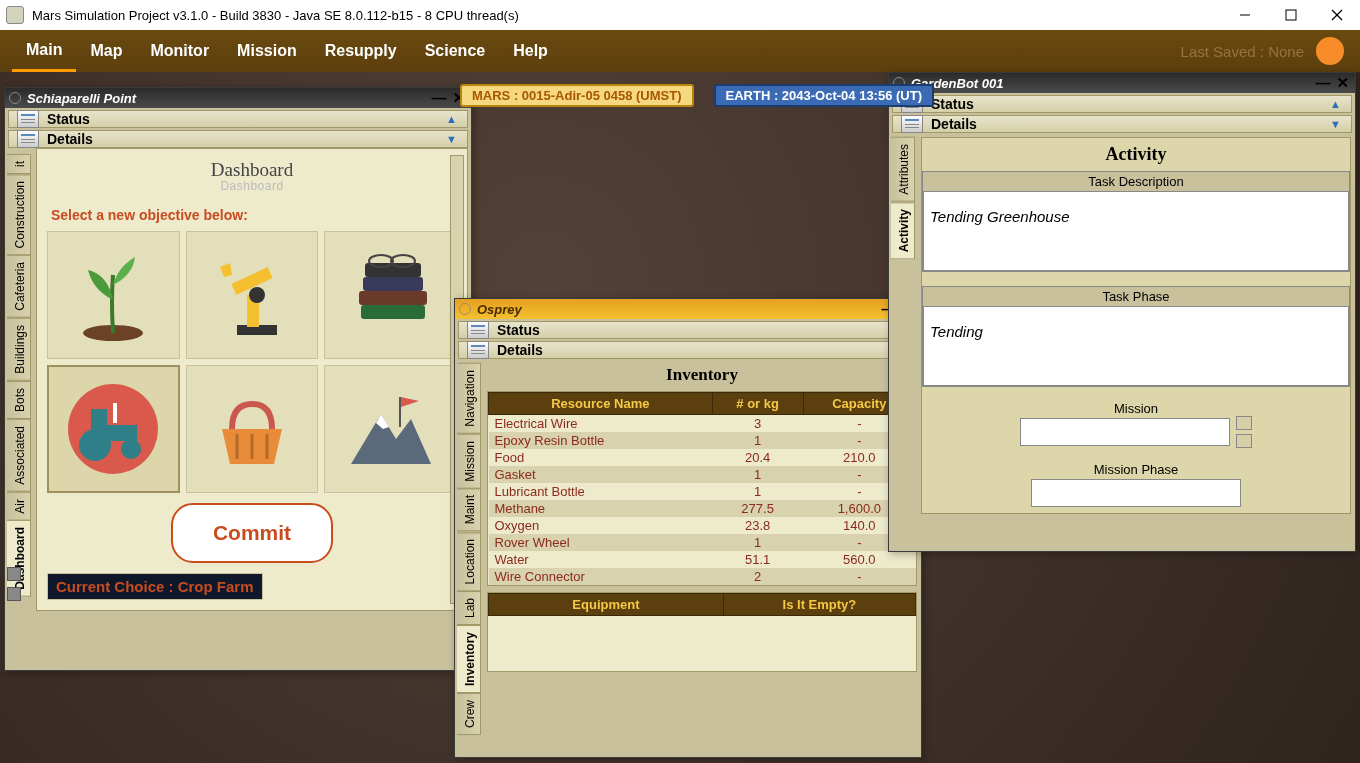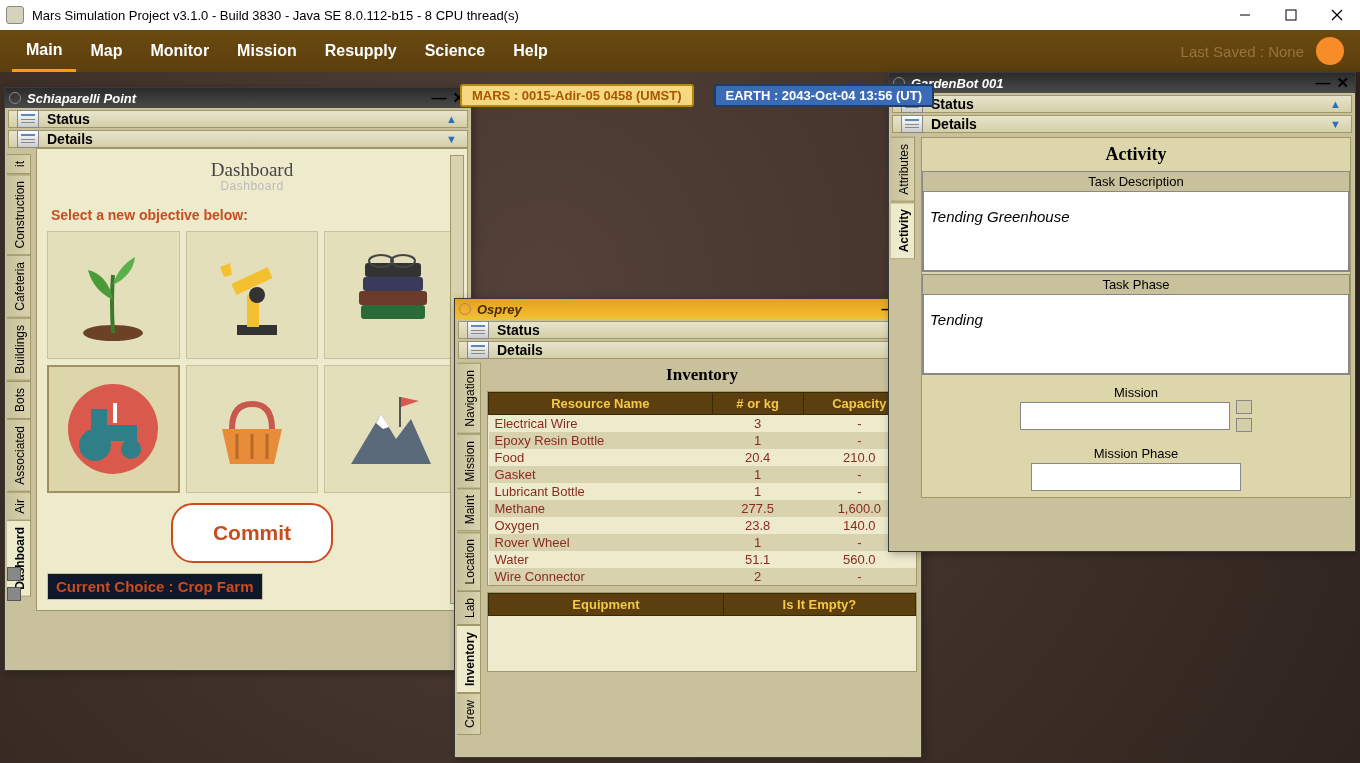--- a/index.html
+++ b/index.html
@@ -70,21 +70,21 @@
 .inv-table thead th { background: #5c3f0e; color: #f5c946; font-weight: bold; padding: 3px; border: 1px solid #3a2a08; }
 .inv-table tbody td { padding: 1px 6px; color: #8b2a1f; }
 .inv-table tbody tr:nth-child(even) td { background: #d8d2ae; }
 .inv-table tbody td:nth-child(2), .inv-table tbody td:nth-child(3) { text-align: center; }
 .inv-body { margin-left: 28px; padding: 0 4px; }
 .inv-wrap { background: #eeeacc; border: 1px solid #a09868; margin-bottom: 6px; }
 
 
 .act-body { margin-left: 28px; padding: 4px; }
 .act-title { text-align: center; font-family: Georgia, serif; font-size: 18px; padding: 6px; font-weight: bold; }
-.act-section { border: 1px solid #888; background: #c8c19c; margin-bottom: 2px; }
+.act-section { border: 1px solid #888; background: #c8c19c; margin-bottom: 14px; }
 .act-sec-label { text-align: center; font-size: 13px; padding: 2px; background: #c8c19c; }
 .act-sec-body { background: #fff; min-height: 80px; padding: 16px 6px; font-size: 15px; border: 1px solid #888; margin: 0; font-style: italic; }
 .mission-row { text-align: center; }
 .mission-row .mlabel { font-size: 13px; margin-top: 10px; }
 .mission-row input { width: 210px; height: 28px; border: 1px solid #888; background: #fff; margin: 2px 0 6px; }
 .mission-icons { display: inline-block; vertical-align: middle; margin-left: 6px; }
 .mission-icons div { width: 16px; height: 14px; background: #d4cfa8; border: 1px solid #888; margin-bottom: 4px; }
 
 
 .scrollv { position: absolute; right: 3px; top: 6px; bottom: 6px; width: 14px; background: #d8d2ae; border: 1px solid #a09868; }

